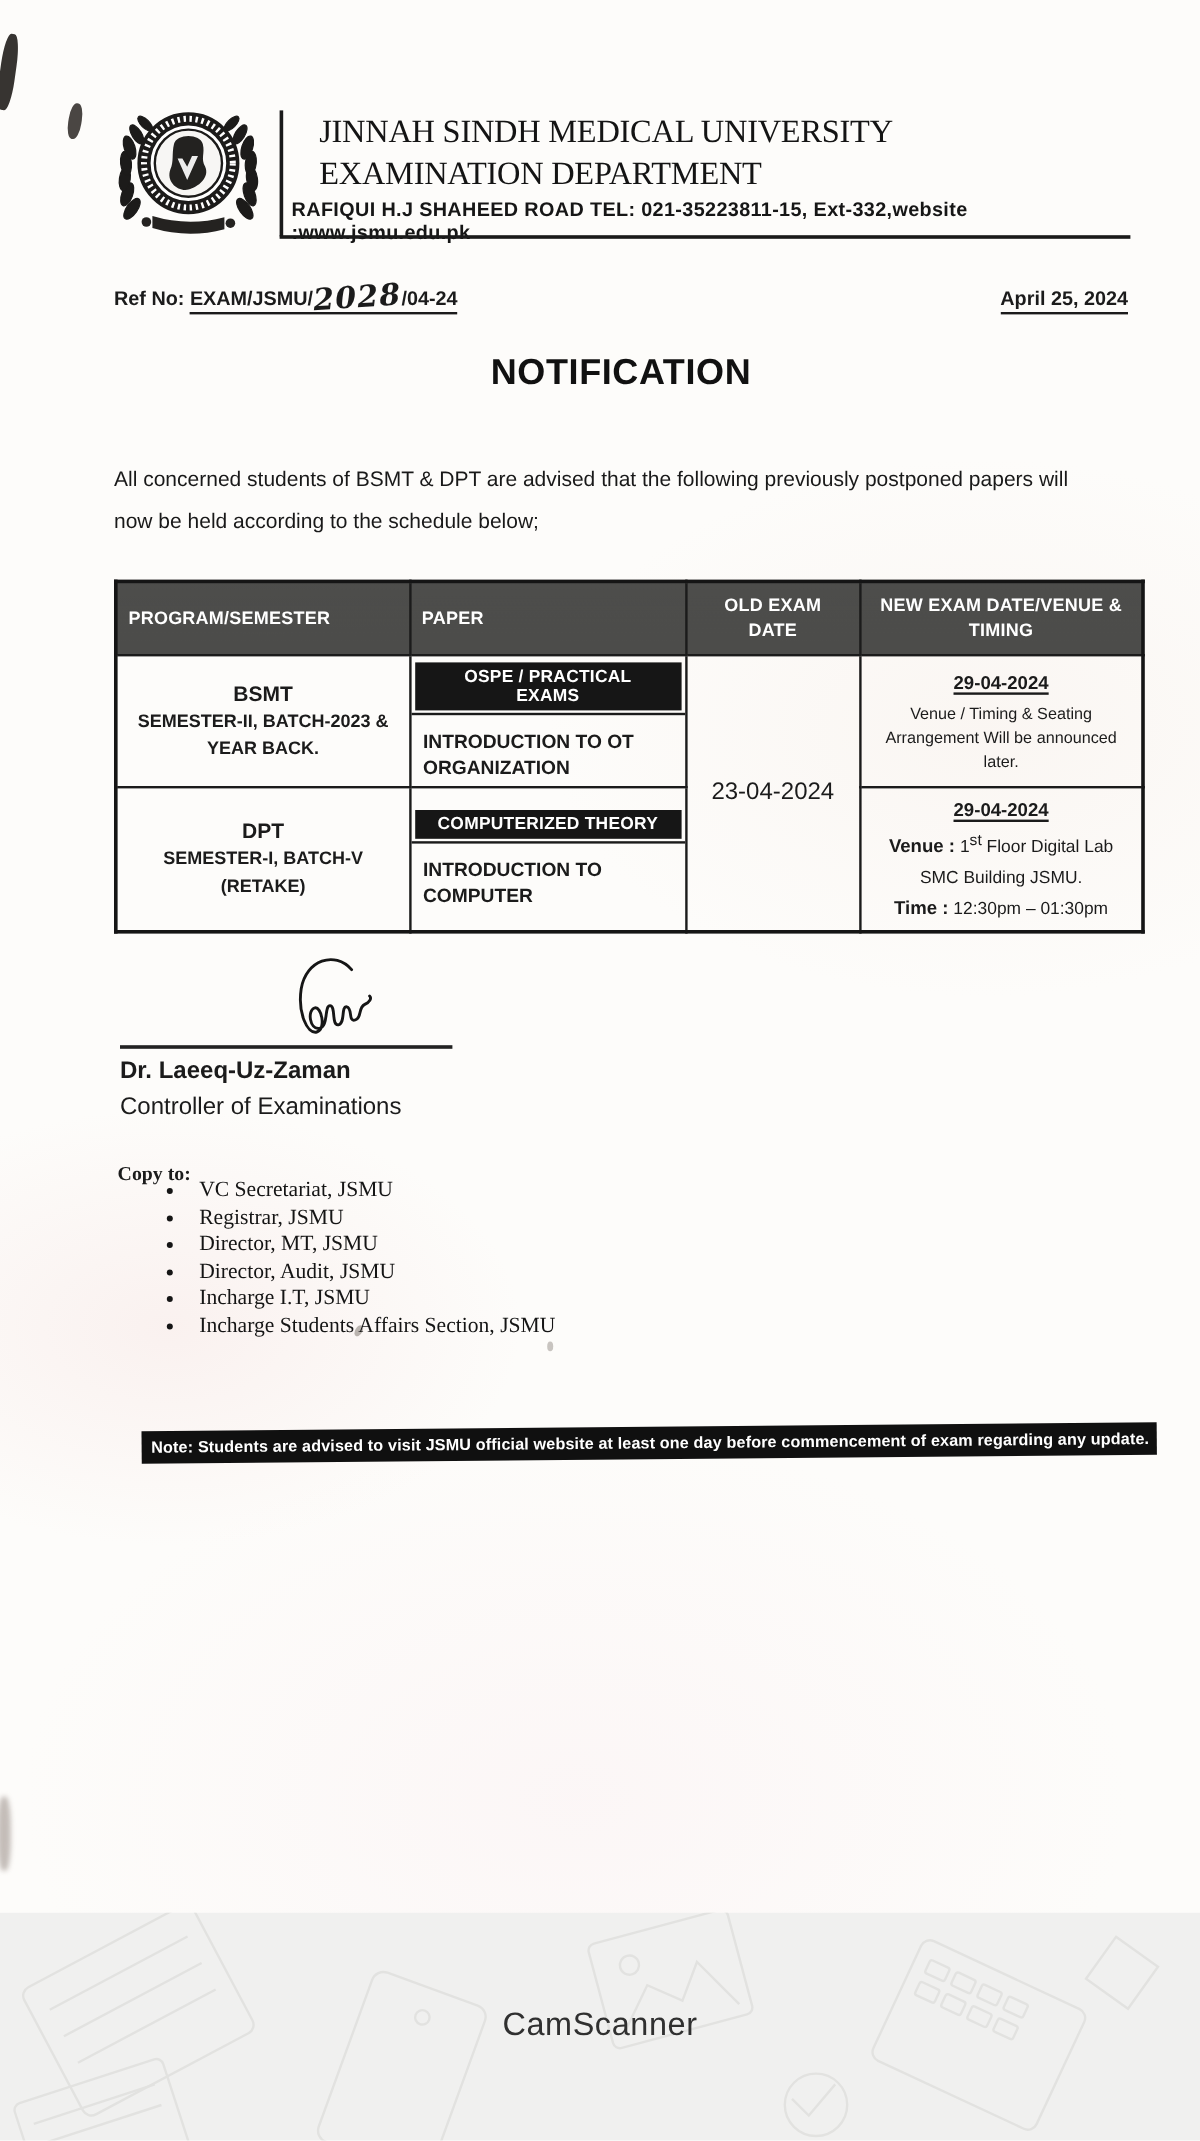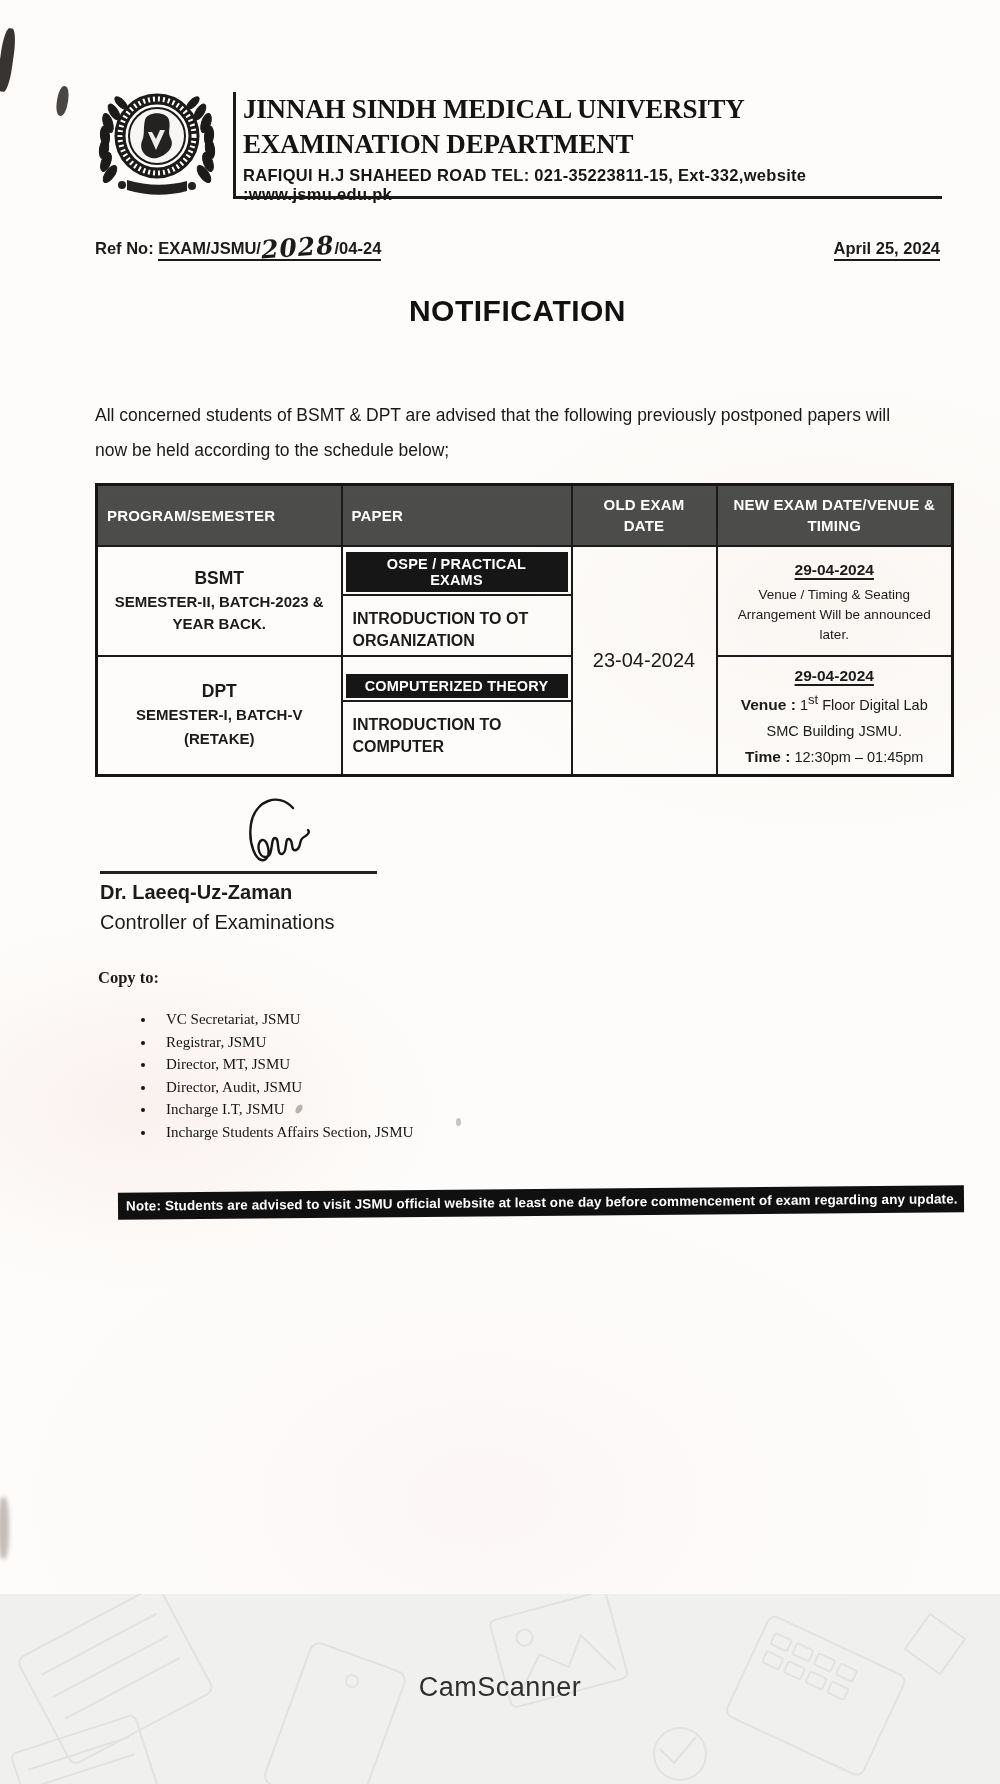--- a/index.html
+++ b/index.html
@@ -17,34 +17,34 @@
   .mark-nub{left:57px;top:86px;width:11px;height:30px;background:#2a2622;border-radius:45%;transform:rotate(9deg);opacity:.85;}
   .mark-smudge{left:-2px;top:1497px;width:11px;height:62px;background:#8c7f78;opacity:.5;filter:blur(2px);border-radius:40%;}
   .speck1{left:296px;top:1104px;width:6px;height:10px;background:#6b625c;opacity:.45;border-radius:50%;transform:rotate(30deg);}
   .speck2{left:456px;top:1118px;width:5px;height:8px;background:#79706a;opacity:.4;border-radius:50%;}
 
   
   .logo{left:86px;top:84px;width:142px;height:116px;}
   .hdr-divider{left:233px;top:92px;width:3px;height:105px;background:#1a1a1a;}
   .hdr-rule{left:233px;top:196px;width:709px;height:3px;background:#1a1a1a;}
   .hdr-text{left:243px;top:92px;width:700px;}
-  .hdr-line{font-family:"Liberation Serif",serif;font-weight:700;font-size:27px;line-height:35px;letter-spacing:-0.2px;color:#141414;}
+  .hdr-line{font-family:"Liberation Serif",serif;font-weight:400;font-size:27px;line-height:35px;letter-spacing:-0.2px;color:#141414;margin-left:23px;}
   .hdr-address{font-weight:700;font-size:16.5px;letter-spacing:0.3px;margin-top:4px;color:#161616;}
 
   
   .ref-row{left:95px;top:238px;width:845px;display:flex;justify-content:space-between;align-items:flex-end;font-weight:700;font-size:16.5px;}
   .ref-underline{border-bottom:2px solid #1b1b1b;padding-bottom:1px;display:inline-block;}
   .ref-hand{font-family:"DejaVu Serif",serif;font-style:italic;font-weight:600;font-size:25px;line-height:16px;display:inline-block;transform:rotate(-4deg);letter-spacing:1px;position:relative;top:2px;}
   .ref-date{border-bottom:2px solid #1b1b1b;padding-bottom:1px;}
 
   
   .doc-title{left:95px;top:294px;width:845px;text-align:center;font-size:30px;font-weight:800;letter-spacing:0.5px;color:#111;}
   .doc-subtitle{left:95px;top:342px;width:845px;text-align:center;font-size:21px;font-weight:600;}
   .doc-subtitle span{text-decoration:underline;text-decoration-thickness:2px;text-underline-offset:4px;}
-  .intro{left:95px;top:398px;width:852px;font-size:17.5px;line-height:35px;color:#191919;}
+  .intro{left:95px;top:382px;width:852px;font-size:17.5px;line-height:35px;color:#191919;}
 
   
   table.sched{position:absolute;left:95px;top:483px;width:856px;border-collapse:collapse;table-layout:fixed;}
   table.sched td,table.sched th{border:2px solid #1b1b1b;vertical-align:middle;}
   table.sched{border:3px solid #151515;}
   th.hcell{background:linear-gradient(#58585511,#00000000),#4c4c4a;color:#fff;font-size:15px;font-weight:700;padding:6px 9px;height:47px;letter-spacing:0.2px;}
   th.h-left{text-align:left;}
   th.h-center{text-align:center;line-height:1.35;}
   td.prog{ text-align:center;padding:4px 8px;}
   .prog-name{font-size:17.5px;font-weight:700;}
@@ -63,21 +63,21 @@
   tr.r1{height:110px;} tr.r2{height:112px;}
 
   
   .sig-svg{left:243px;top:792px;width:70px;height:78px;}
   .sig-line{left:100px;top:871px;width:277px;height:3px;background:#222;}
   .sig-name{left:100px;top:881px;font-size:20px;font-weight:700;}
   .sig-title{left:100px;top:911px;font-size:20px;}
 
   
   .copy-label{left:98px;top:968px;font-family:"Liberation Serif",serif;font-weight:700;font-size:16.5px;}
-  ul.copy-list{left:118px;top:1008px;margin:0;padding:0 0 0 38px;font-family:"Liberation Serif",serif;font-size:15px;line-height:22.5px;color:#151515;}
+  ul.copy-list{left:118px;top:980px;margin:0;padding:0 0 0 38px;font-family:"Liberation Serif",serif;font-size:18px;line-height:22.5px;color:#151515;}
   ul.copy-list li{padding-left:10px;}
 
   
   .note-bar{left:118px;top:1189px;width:846px;height:27px;background:#101010;color:#fff;
     font-size:13.5px;font-weight:700;line-height:27px;padding-left:8px;box-sizing:border-box;
     transform:rotate(-0.5deg);letter-spacing:0.1px;white-space:nowrap;overflow:hidden;}
   .note-label{text-underline-offset:2px;}
 
   
   .footer-band{left:0;top:1594px;width:1000px;height:190px;background:#f0f0ef;}
@@ -189,21 +189,21 @@
       <td class="paper-cell">
         <div class="paper-tag-row">
               <span class="paper-tag">COMPUTERIZED THEORY</span>
             </div>
         <div class="paper-name">INTRODUCTION TO COMPUTER</div>
       </td>
       <td class="newcell">
         <div class="new-date">29-04-2024</div>
         <div class="venue-line"><b>Venue :</b> <span>1</span><sup>st</sup><span> Floor Digital Lab</span></div>
         <div class="venue-line">SMC Building JSMU.</div>
-        <div class="venue-line"><b>Time :</b> <span>12:30pm – 01:45pm</span></div>
+        <div class="venue-line"><b>Time :</b> <span>12:30pm – 01:30pm</span></div>
       </td>
     </tr>
   </tbody>
     </table>
 
   <svg class="abs sig-svg" viewBox="0 0 70 78">
     <path d="M50,16 C36,0 12,8 8,32 C5,52 13,70 21,68 C29,66 25,46 19,48 C13,50 15,66 23,65 C31,64 27,46 32,46 C37,46 33,63 39,62 C45,61 41,46 46,47 C51,48 47,60 53,58 C59,56 55,48 61,45 C65,43 67,40 65,38" fill="none" stroke="#161616" stroke-width="2.4" stroke-linecap="round"></path>
   </svg>
   <div class="abs sig-line"></div>
   <div class="abs sig-name">Dr. Laeeq-Uz-Zaman</div>

